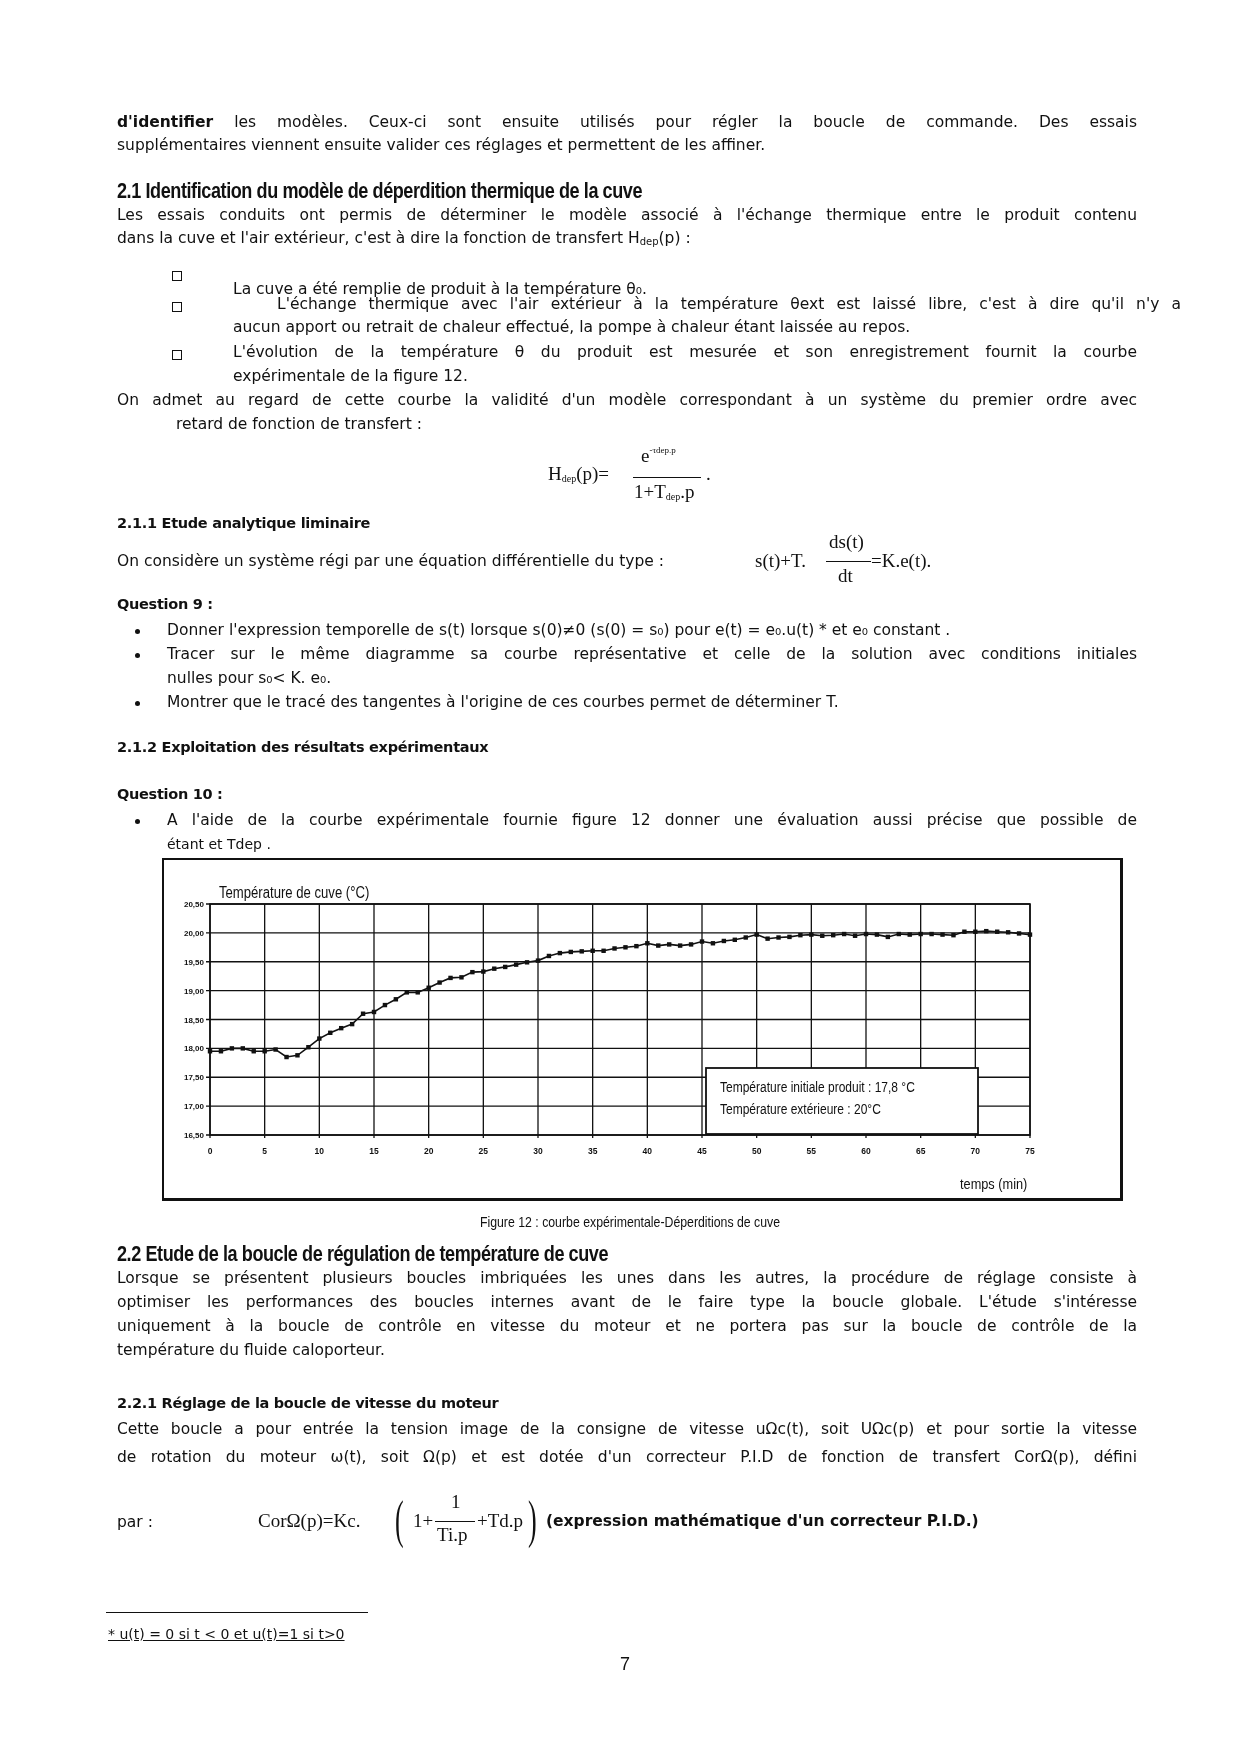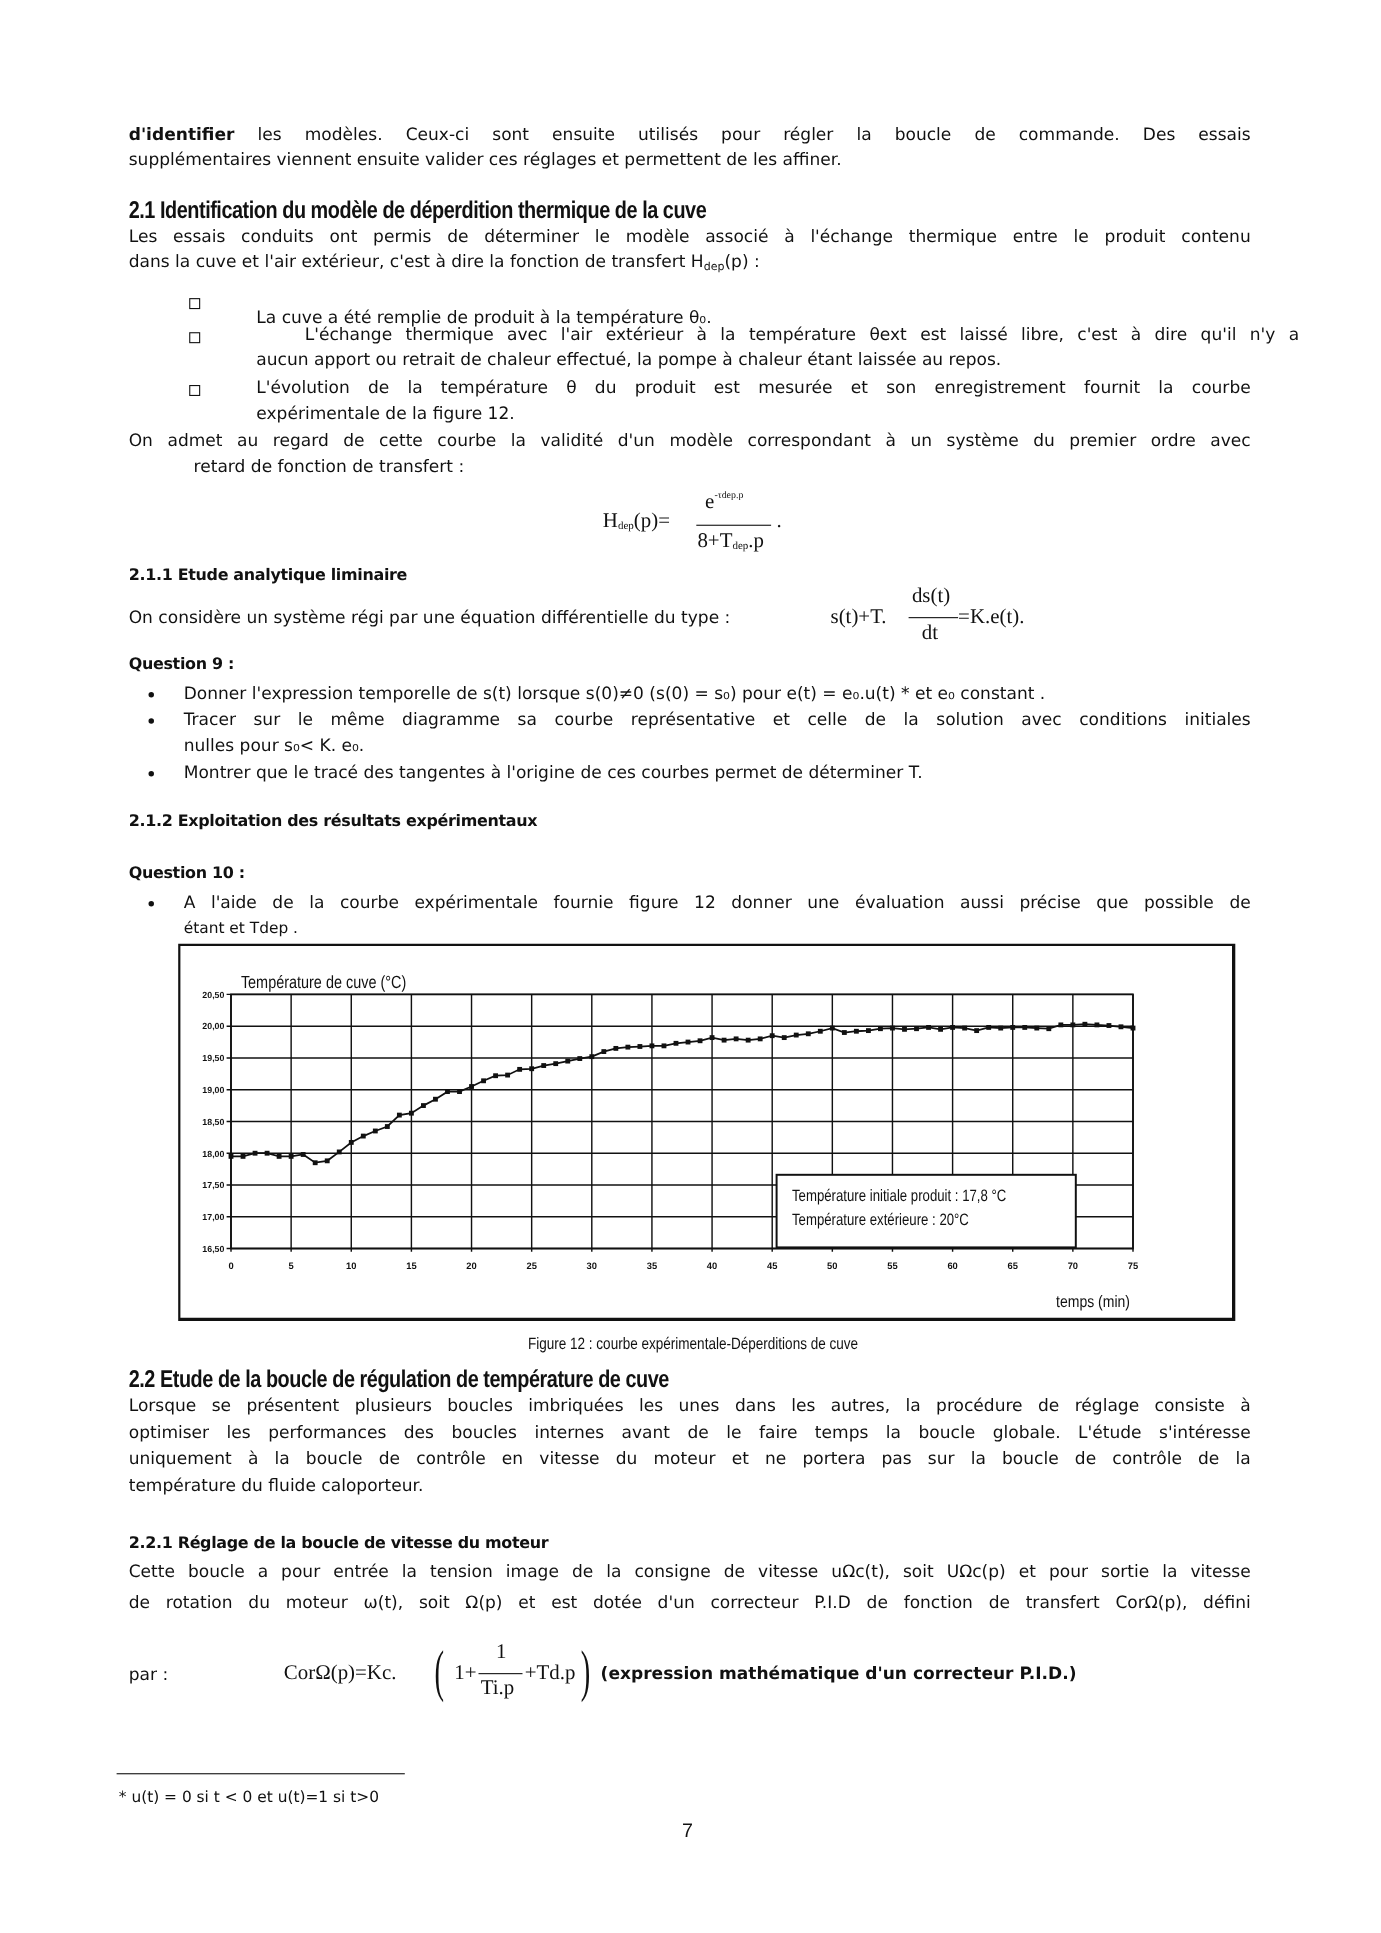--- a/index.html
+++ b/index.html
@@ -38,21 +38,21 @@
 <div class="just" style="left:233px; top:342px; width:904px;">L'évolution de la température θ du produit est mesurée et son enregistrement fournit la courbe</div>
 <div class="t" style="left:233px; top:366px;">expérimentale de la figure 12.</div>
 
 <div class="just" style="left:117px; top:390px; width:1020px;">On admet au regard de cette courbe la validité d'un modèle correspondant à un système du premier ordre avec</div>
 <div class="t" style="left:128px; top:414px;margin-left:48px;">retard de fonction de transfert :</div>
 
 <div>
   <div class="frac" style="left:548px; top:463px;"><span>H</span><sub class="s">dep</sub><span>(p)=</span></div>
   <div class="frac" style="left:641px; top:445px;"><span>e</span><sup style="font-size:9px; vertical-align:9px;">-τdep.p</sup></div>
   <div class="fracline" style="left:633px; top:477px; width:68px;"></div>
-  <div class="frac" style="left:634px; top:481px;"><span>8+T</span><sub class="s">dep</sub><span>.p</span></div>
+  <div class="frac" style="left:634px; top:481px;"><span>1+T</span><sub class="s">dep</sub><span>.p</span></div>
   <div class="frac" style="left:706px; top:463px;">.</div>
 </div>
 
 <div class="h3" style="left:117px; top:515px;">2.1.1 Etude analytique liminaire</div>
 <div class="t" style="left:117px; top:551px;">On considère un système régi par une équation différentielle du type :</div>
 <div>
   <div class="frac" style="left:755px; top:550px;">s(t)+T.</div>
   <div class="frac" style="left:829px; top:531px;">ds(t)</div>
   <div class="fracline" style="left:826px; top:561px; width:45px;"></div>
   <div class="frac" style="left:838px; top:565px;">dt</div>
@@ -209,21 +209,21 @@
     <rect x="1005.9333333333333" y="930.0974999999999" width="4.4" height="4.4" fill="#111"></rect>
     <rect x="1016.8666666666667" y="931.2525" width="4.4" height="4.4" fill="#111"></rect>
     <rect x="1027.8" y="932.4075" width="4.4" height="4.4" fill="#111"></rect>
   </svg>
 <div style="position:absolute; left:960px; top:1175px; font-family:'Liberation Sans', sans-serif; font-size:15px; transform:scaleX(0.85); transform-origin:left top;">temps (min)</div>
 
 <div class="caption" style="left:445px; top:1213px; width:370px; text-align:center;">Figure 12 : courbe expérimentale-Déperditions de cuve</div>
 
 <div class="h2" style="left:117px; top:1241px;">2.2 Etude de la boucle de régulation de température de cuve</div>
 <div class="just" style="left:117px; top:1268px; width:1020px;">Lorsque se présentent plusieurs boucles imbriquées les unes dans les autres, la procédure de réglage consiste à</div>
-<div class="just" style="left:117px; top:1292px; width:1020px;">optimiser les performances des boucles internes avant de le faire temps la boucle globale.  L'étude s'intéresse</div>
+<div class="just" style="left:117px; top:1292px; width:1020px;">optimiser les performances des boucles internes avant de le faire type la boucle globale.  L'étude s'intéresse</div>
 <div class="just" style="left:117px; top:1316px; width:1020px;">uniquement à la boucle de contrôle en vitesse du moteur et ne portera pas sur la boucle de contrôle de la</div>
 <div class="t" style="left:117px; top:1340px;">température du fluide caloporteur.</div>
 
 <div class="h3" style="left:117px; top:1395px;">2.2.1 Réglage de la boucle de vitesse du moteur</div>
 <div class="just" style="left:117px; top:1419px; width:1020px;">Cette boucle a pour entrée la tension image de la consigne de vitesse uΩc(t), soit UΩc(p) et pour sortie la vitesse</div>
 <div class="just" style="left:117px; top:1447px; width:1020px;">de rotation du moteur ω(t), soit Ω(p) et est dotée d'un correcteur P.I.D de fonction de transfert CorΩ(p), défini</div>
 <div class="t" style="left:117px; top:1472px;margin-top:40px;">par :</div>
 
 <div>
   <div class="frac" style="left:258px; top:1510px;">CorΩ(p)=Kc.</div>
@@ -231,15 +231,15 @@
   <div class="frac" style="left:413px; top:1510px;">1+</div>
   <div class="frac" style="left:451px; top:1491px;">1</div>
   <div class="fracline" style="left:435px; top:1521px; width:40px;"></div>
   <div class="frac" style="left:437px; top:1524px;">Ti.p</div>
   <div class="frac" style="left:477px; top:1510px;">+Td.p</div>
   <div class="frac" style="left:528px; top:1490px; font-size:52px; font-weight:100; transform:scaleX(0.5); transform-origin:left top;">)</div>
   <div class="t" style="left:546px; top:1511px;font-weight:bold;">(expression mathématique d'un correcteur P.I.D.)</div>
 </div>
 
 <div style="position:absolute; left:106px; top:1612px; width:262px; height:1px; background:#111;"></div>
-<div class="t" style="left:108px; top:1624px; font-size:14px;">* u(t) = 0 si t &lt; 0 et u(t)=1  si t&gt;0</div>
+<div class="t" style="left:108px; top:1624px; font-size:14px;text-decoration:underline;">* u(t) = 0 si t &lt; 0 et u(t)=1  si t&gt;0</div>
 
 <div class="t" style="left:620px; top:1654px; font-family:'Liberation Sans', sans-serif; font-size:18px;">7</div>
 
 </body></html>

